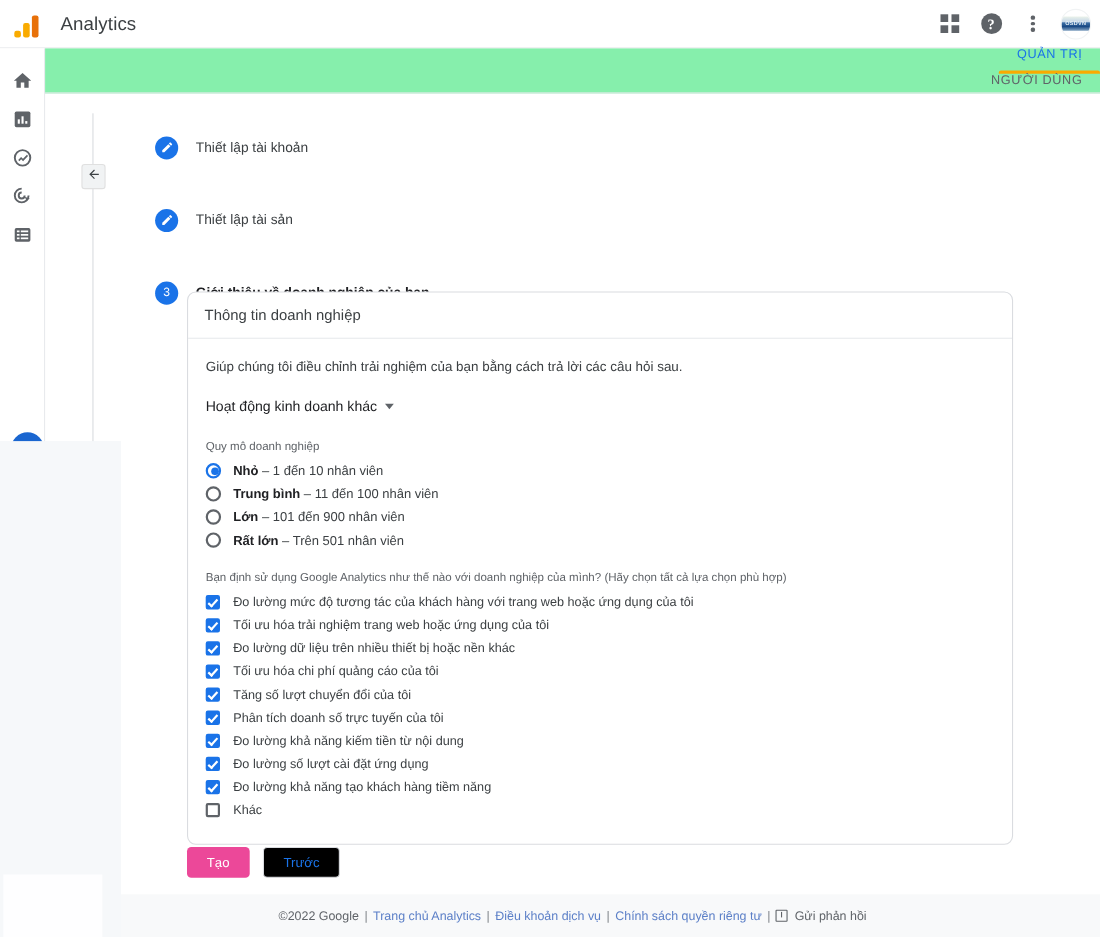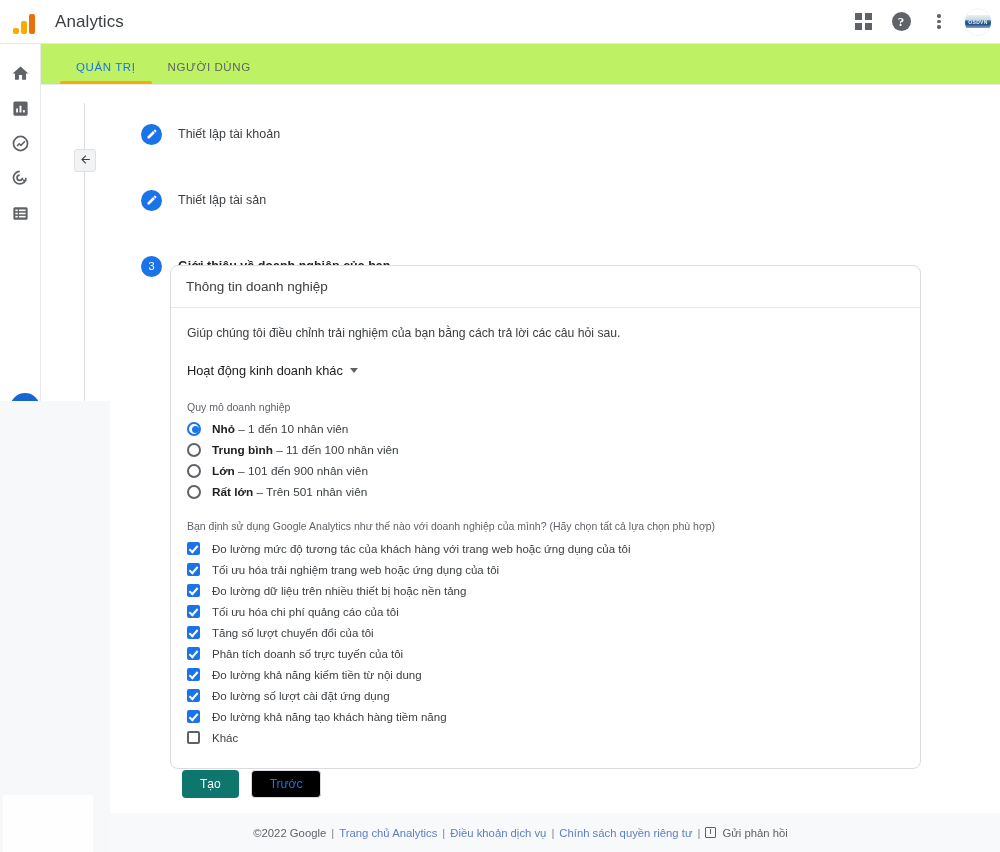--- a/index.html
+++ b/index.html
@@ -60,22 +60,22 @@
   }
   .rail-item {
     width: 40px; height: 35px; display: flex; align-items: center;
     justify-content: center; cursor: pointer;
   }
   .rail-item svg { fill: #5f6368; }
 
   
   .tabstrip {
     position: absolute; top: 44px; left: 41px; width: 959px; height: 41px;
-    background: #bef264; border-bottom: 1px solid #e8eaed;
-    display: flex; align-items: flex-end; padding-left: 19px;
+    background: #86efac; border-bottom: 1px solid #e8eaed;
+    display: flex; align-items: flex-end; padding-left: 19px; flex-direction: column;
   }
   .tab {
     font-size: 11.5px; letter-spacing: .6px; color: #5f6368;
     padding: 0 16px 11px; cursor: pointer; position: relative;
   }
   .tab.active { color: #1a73e8; }
   .tab.active::after {
     content: ""; position: absolute; left: 0; right: 0; bottom: 0;
     height: 3px; background: #f9ab00; border-radius: 2px 2px 0 0;
   }
@@ -148,21 +148,21 @@
   .usage-q { font-size: 10.5px; color: #5f6368; margin: 18px 0 6px; }
   .radio-list { margin-bottom: 2px; }
   .check-list .check-row { height: 21px; }
 
   
   .actions { position: absolute; left: 170px; top: 770px; display: flex; gap: 12px; }
   .btn {
     height: 28px; border-radius: 4px; font-size: 12px; display: flex;
     align-items: center; justify-content: center; cursor: pointer; padding: 0 18px;
   }
-  .btn-primary { background: #0f766e; color: #fff; min-width: 52px; margin-left: 12px; }
+  .btn-primary { background: #ec4899; color: #fff; min-width: 52px; }
   .btn-secondary { background: #000000; color: #1a73e8; border: 1px solid #dadce0; min-width: 66px; }
 
   
   .footer {
     position: absolute; left: 41px; top: 813px; width: 959px; height: 39px;
     background: #f8f9fa; display: flex; align-items: center; justify-content: center;
     font-size: 11.3px; color: #5f6368;
   }
   .footer a { color: #5b7fc7; text-decoration: none; cursor: pointer; }
   .footer .sep { margin: 0 5px; color: #80868b; }
@@ -352,21 +352,21 @@
         <div class="check-row">
           <span class="checkbox on"></span>
           <span class="check-text">Đo lường mức độ tương tác của khách hàng với trang web hoặc ứng dụng của tôi</span>
         </div>
         <div class="check-row">
           <span class="checkbox on"></span>
           <span class="check-text">Tối ưu hóa trải nghiệm trang web hoặc ứng dụng của tôi</span>
         </div>
         <div class="check-row">
           <span class="checkbox on"></span>
-          <span class="check-text">Đo lường dữ liệu trên nhiều thiết bị hoặc nền tảng</span>
+          <span class="check-text">Đo lường dữ liệu trên nhiều thiết bị hoặc nền khác</span>
         </div>
         <div class="check-row">
           <span class="checkbox on"></span>
           <span class="check-text">Tối ưu hóa chi phí quảng cáo của tôi</span>
         </div>
         <div class="check-row">
           <span class="checkbox on"></span>
           <span class="check-text">Tăng số lượt chuyển đổi của tôi</span>
         </div>
         <div class="check-row">

